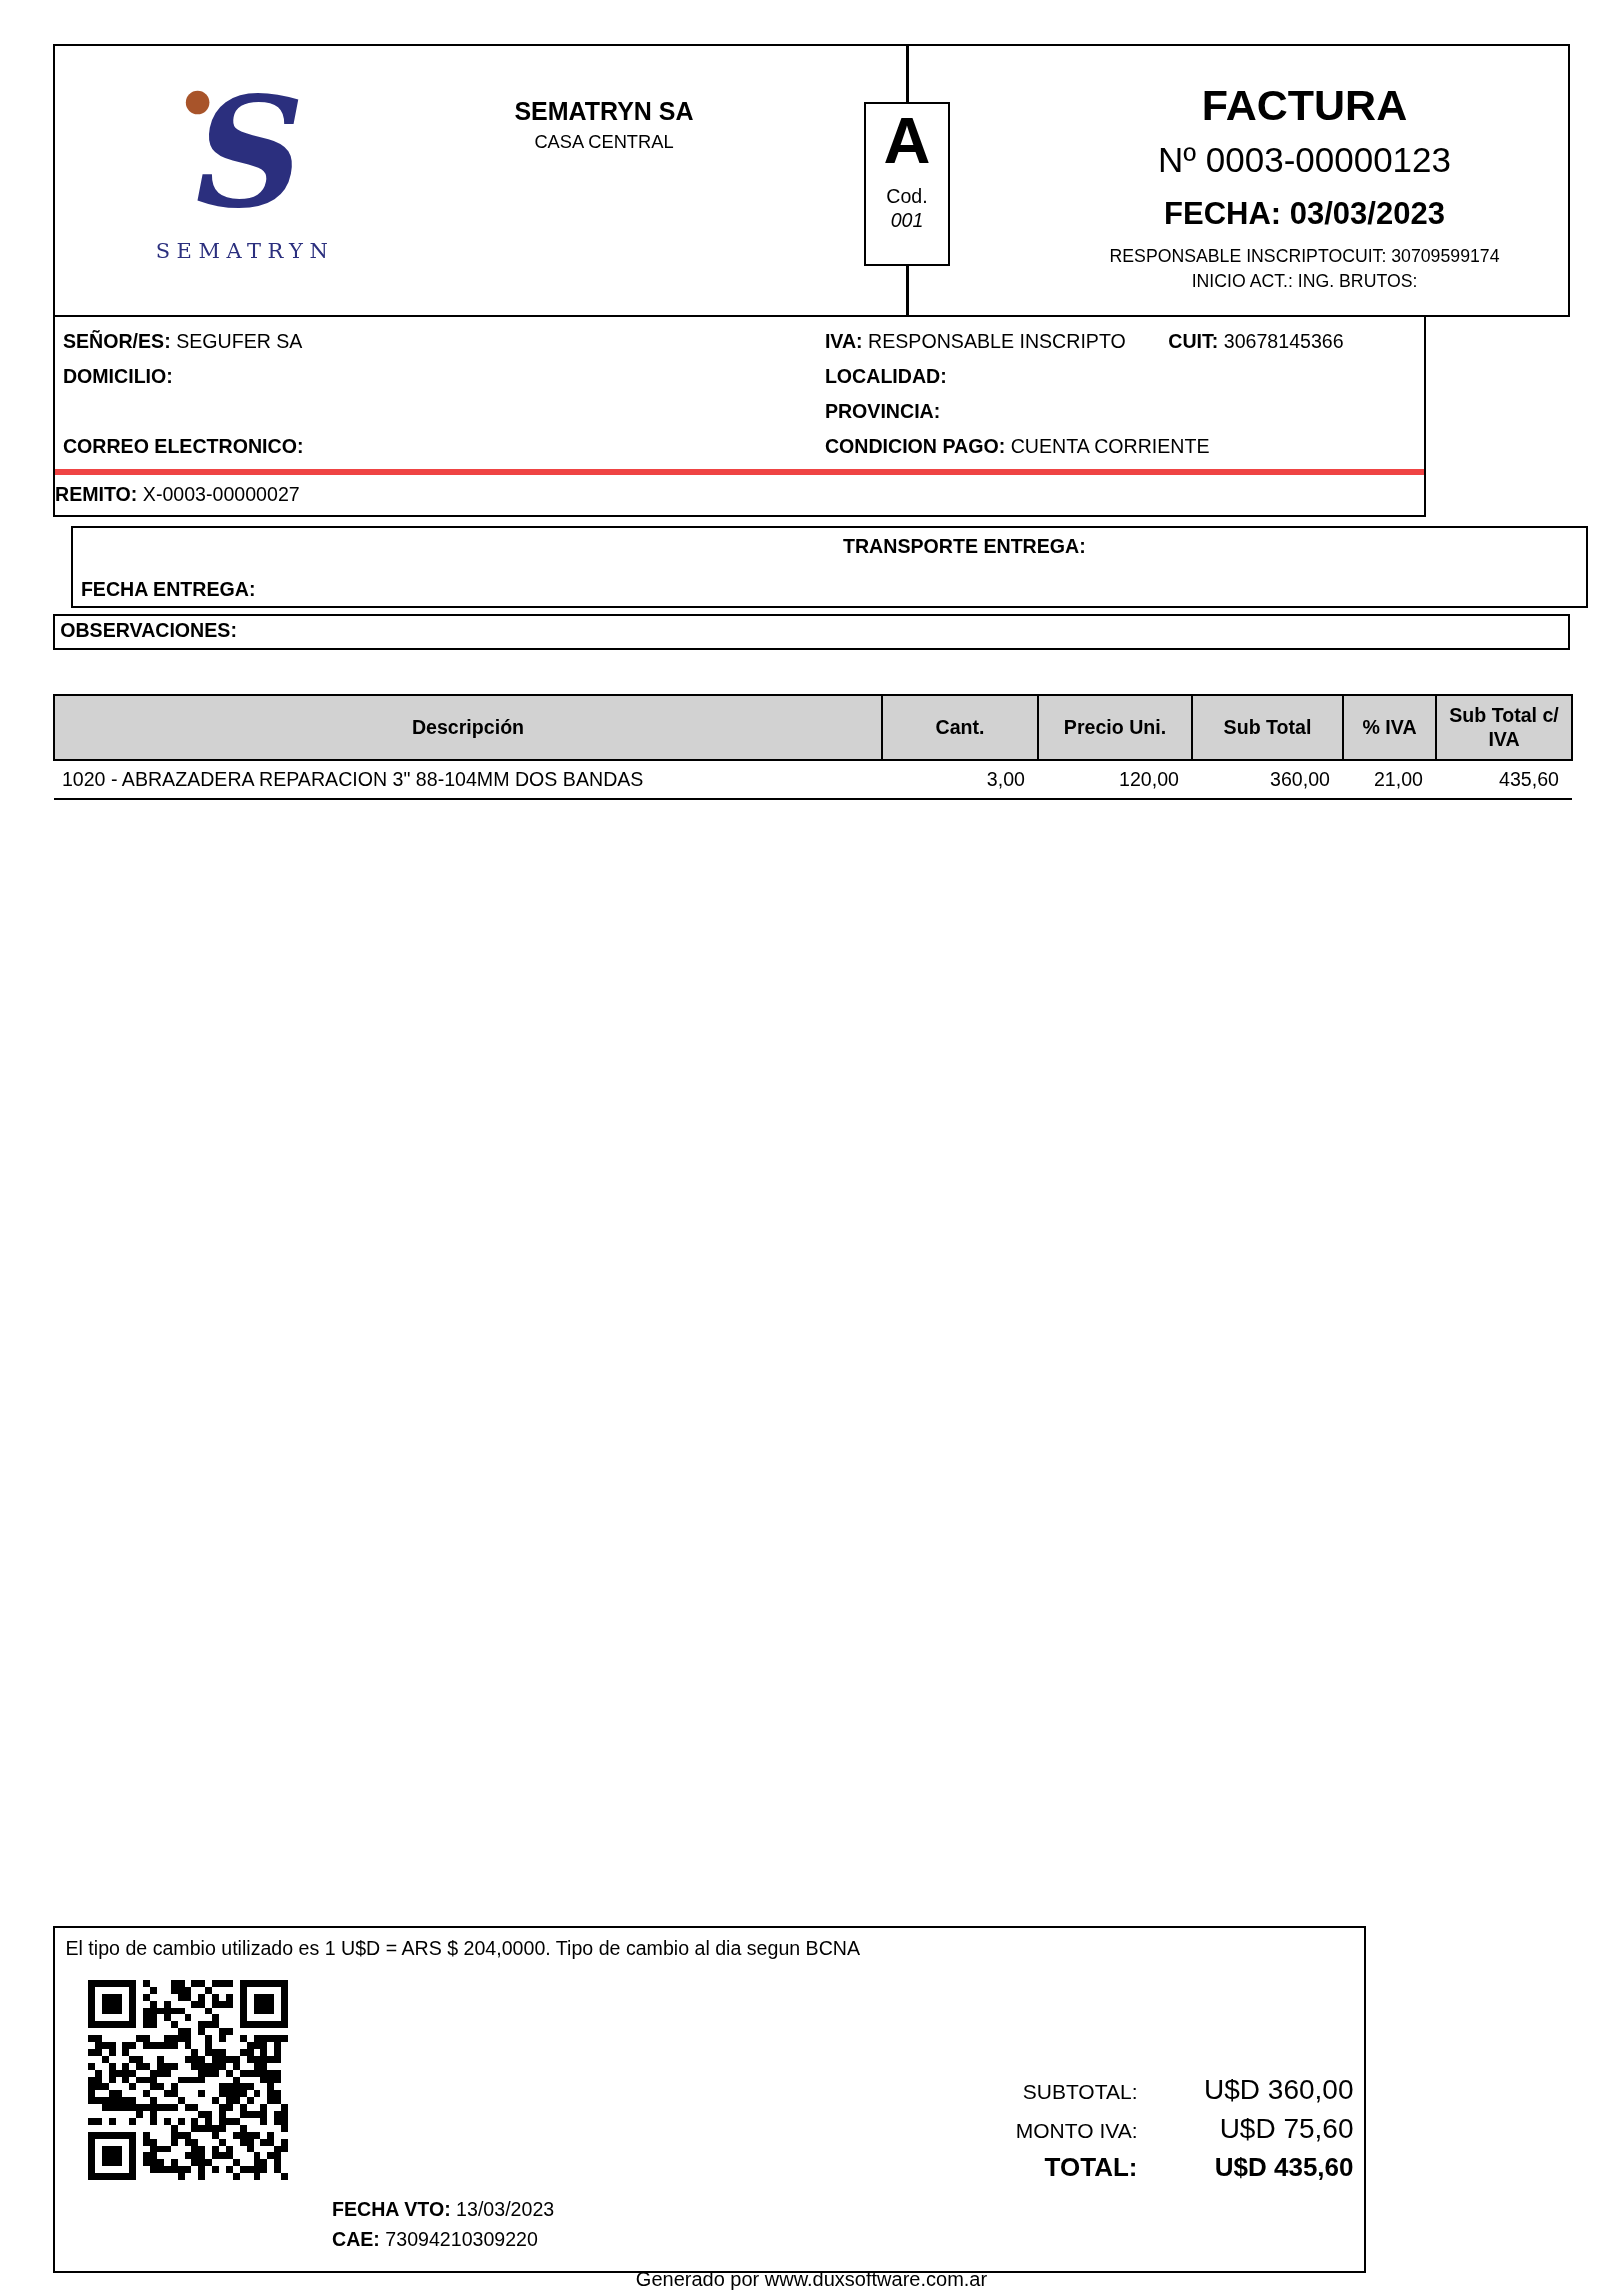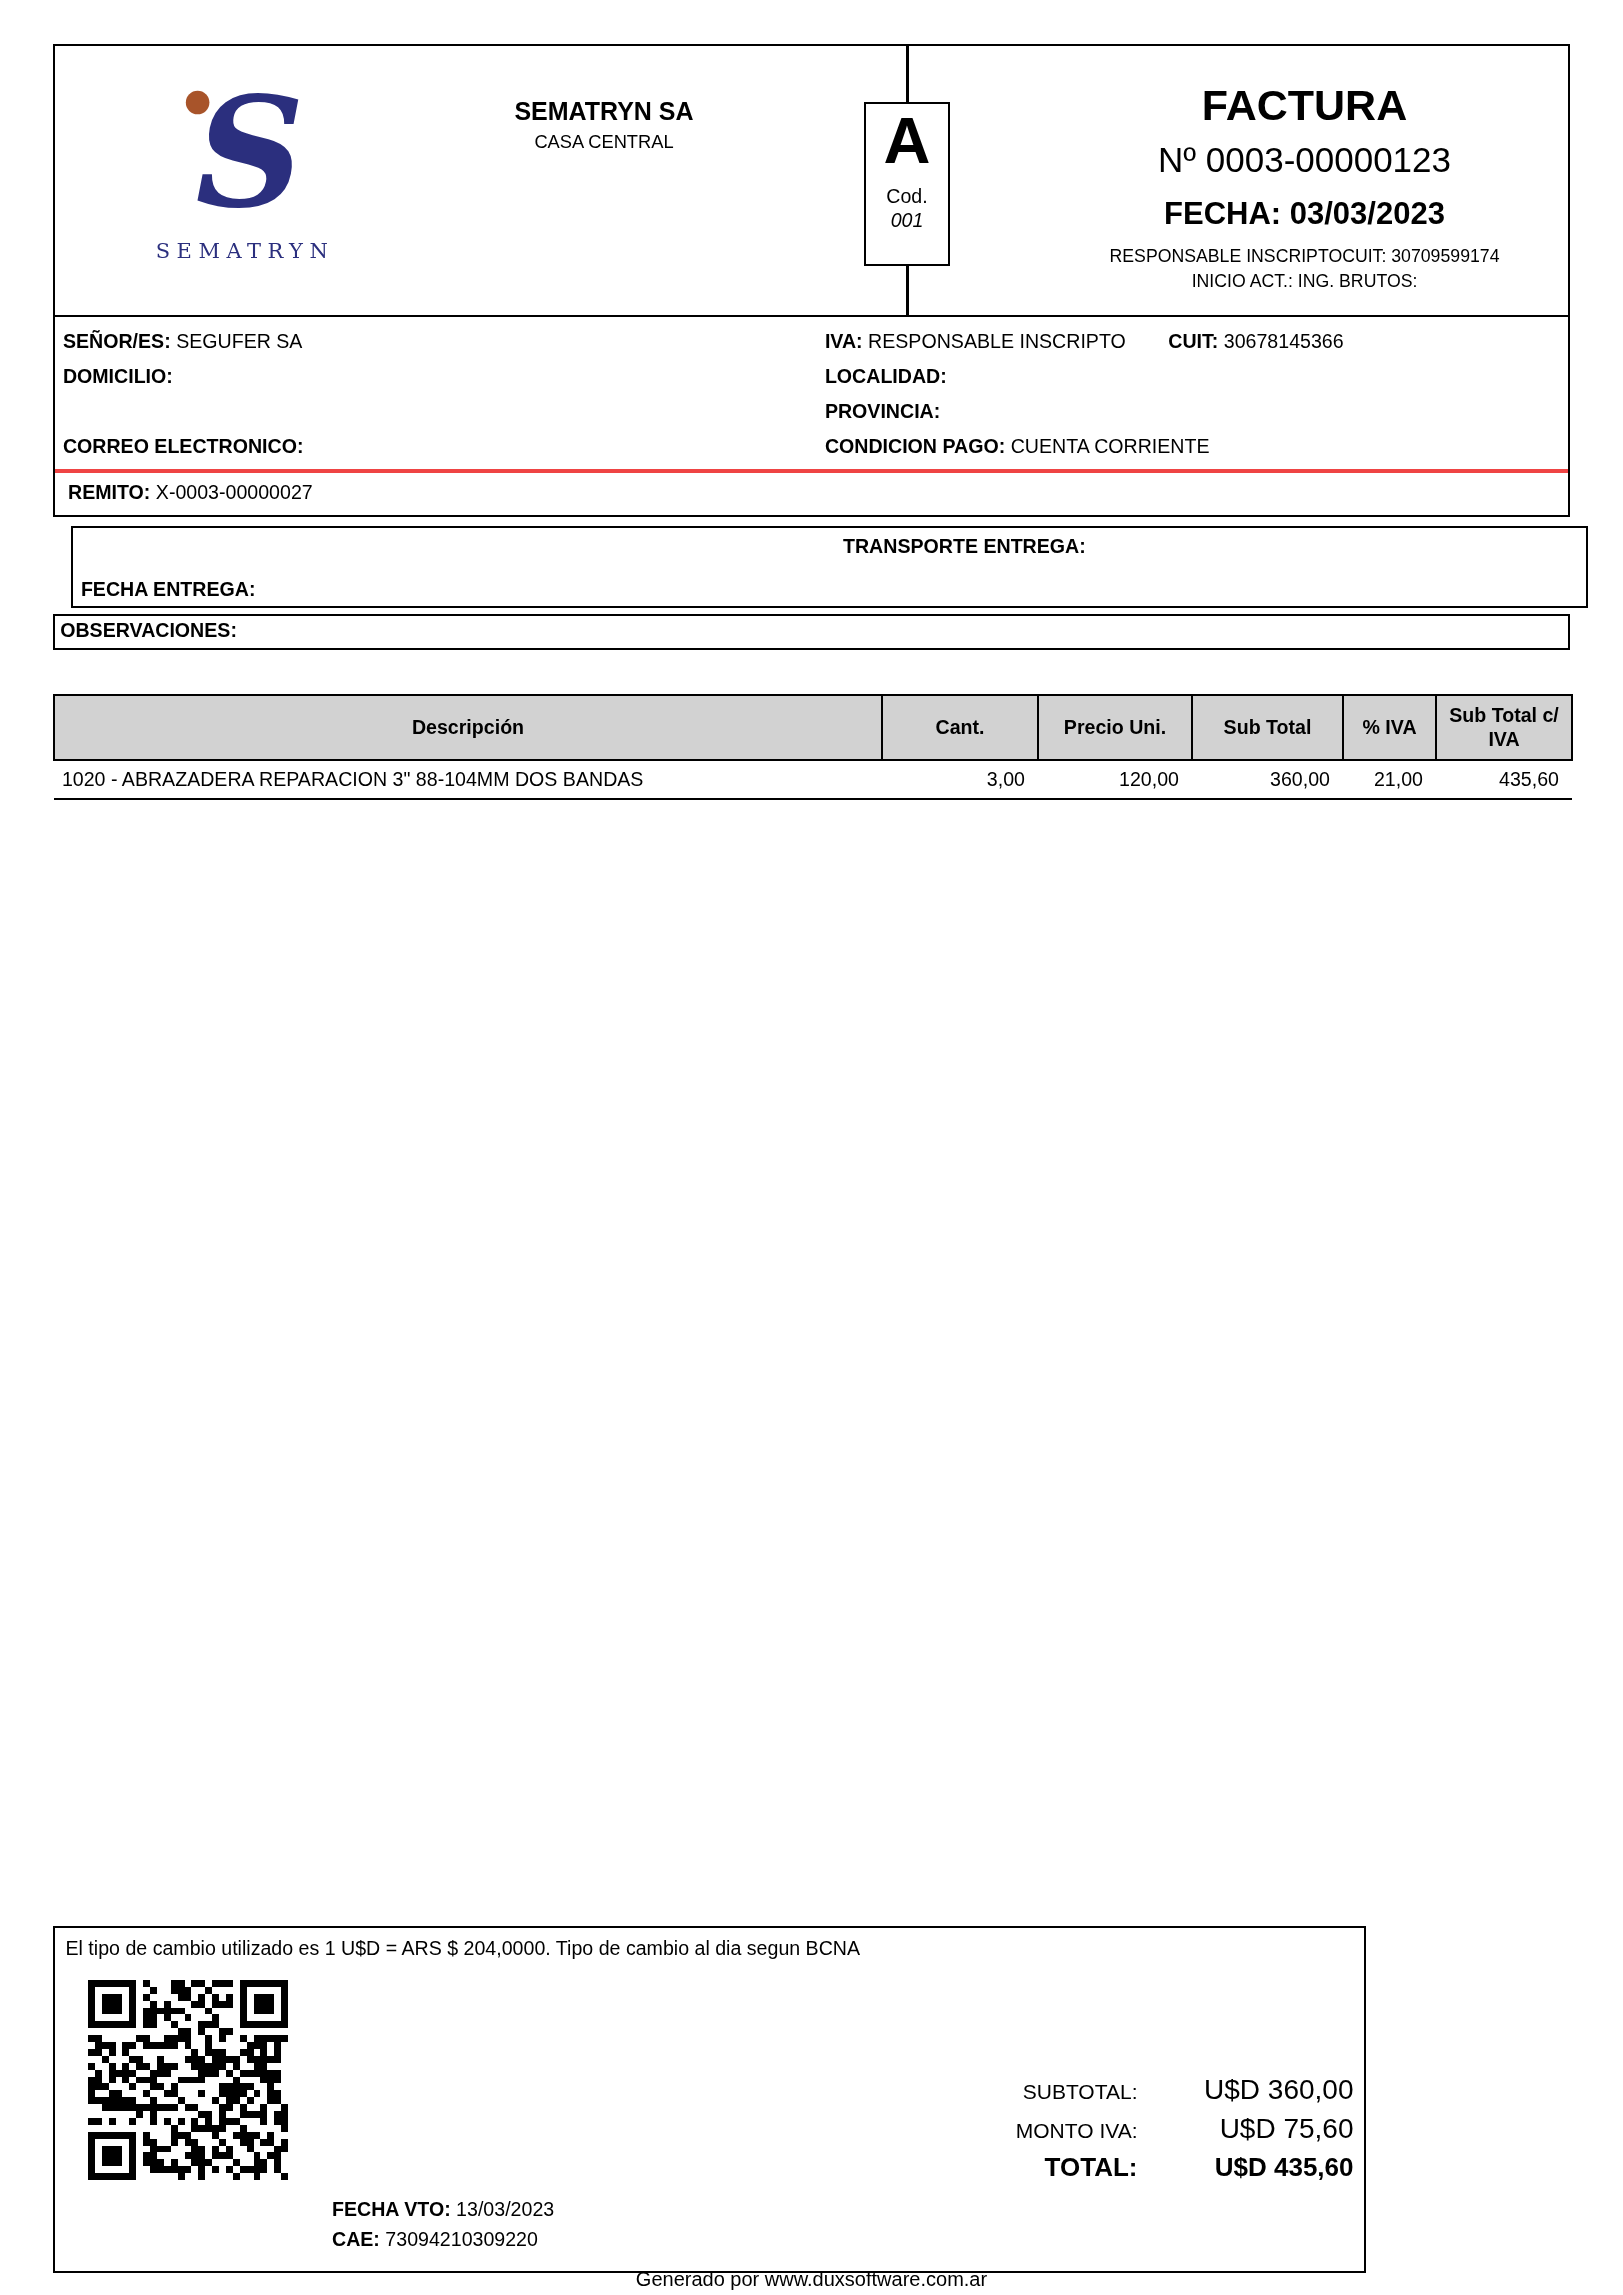--- a/index.html
+++ b/index.html
@@ -33,27 +33,27 @@
   .type-cod{font-size:19.6px;line-height:23.6px;margin-top:10.5px;}
   .type-num{font-size:19.6px;line-height:23.6px;font-style:italic;}
   .right-block{left:968px;top:36px;width:563px;text-align:center;}
   .doc-title{font-size:43px;font-weight:bold;line-height:46px;}
   .doc-number{font-size:35px;line-height:39px;margin-top:11.8px;}
   .doc-date{font-size:31px;font-weight:bold;line-height:35px;margin-top:17px;}
   .doc-small{font-size:17.7px;line-height:21px;margin-top:15.7px;}
   .doc-small2{font-size:17.7px;line-height:21px;margin-top:3.9px;}
 
   
-  .customer-box{left:53px;top:315px;width:1517px;height:202px;}
+  .customer-box{left:53px;top:315px;width:1373px;height:202px;}
   .cust-grid{display:flex;padding:6.5px 0 0 7.9px;}
   .cust-left{width:762px;}
   .cust-right{flex:1;}
   .crow{line-height:35px;white-space:nowrap;}
   .cuit-group{margin-left:37px;}
-  .remito-row{border-top:4px solid #ef4444;line-height:38px;padding-left:13px;margin-top:5.9px;}
+  .remito-row{border-top:6px solid #ef4444;line-height:38px;padding-left:0;margin-top:5.9px;}
 
   
   .transport-box{left:71px;top:526px;width:1517px;height:82px;}
   .transporte-label{position:absolute;left:770px;top:6.5px;}
   .fecha-entrega{position:absolute;left:7.9px;bottom:5.2px;}
   .obs-box{left:53px;top:614px;width:1517px;height:36px;line-height:29.4px;padding-left:5.2px;}
 
   
   .items-table{position:absolute;left:53px;top:694px;width:1517px;border-collapse:collapse;
                table-layout:fixed;font-size:19.6px;}

